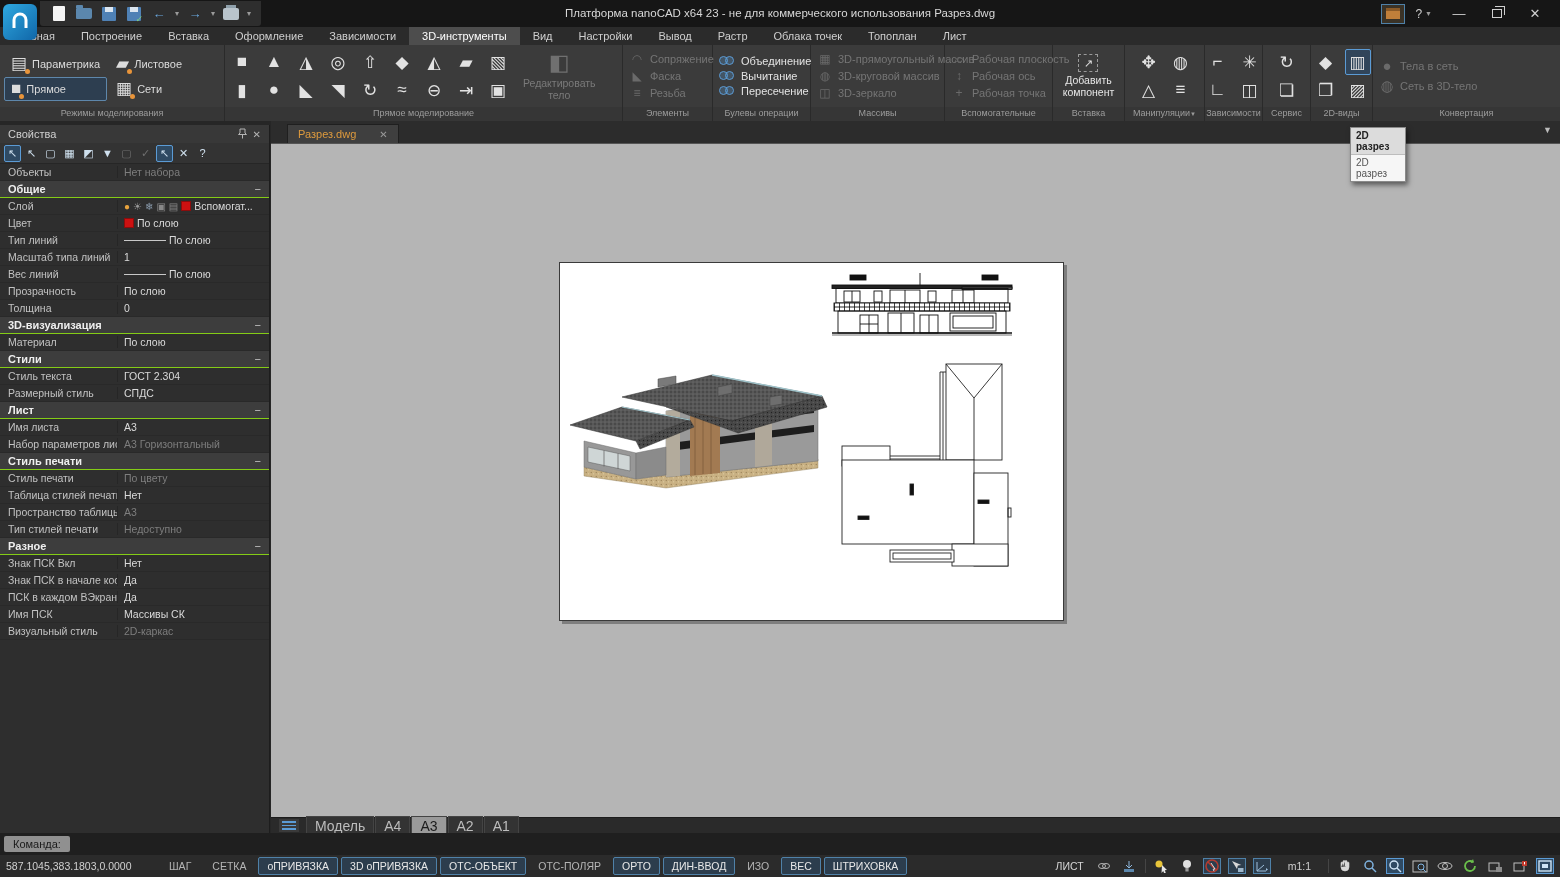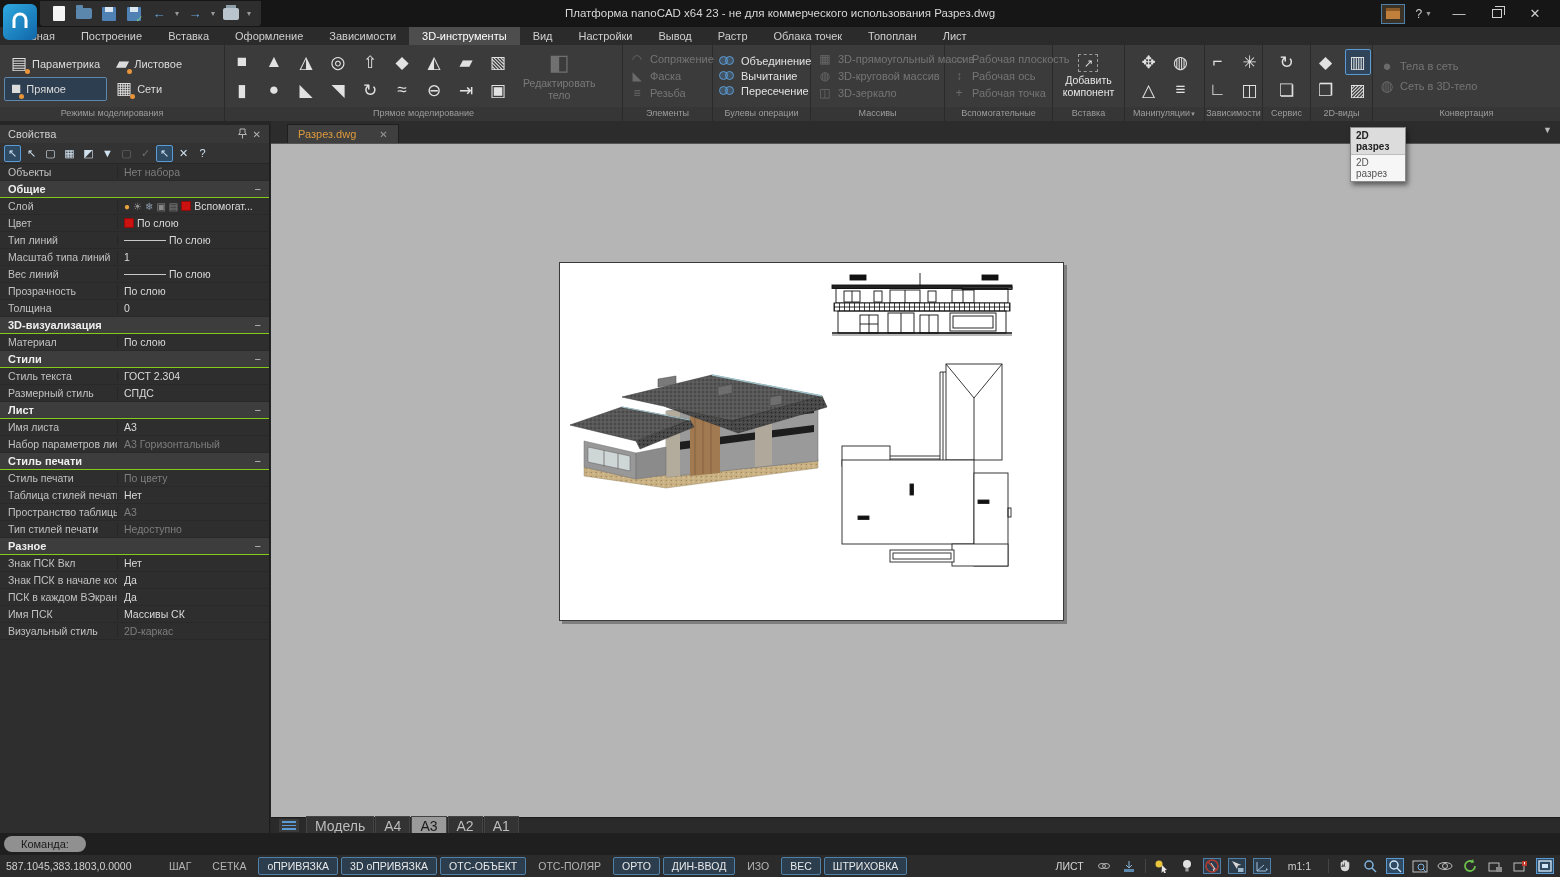--- a/index.html
+++ b/index.html
@@ -112,21 +112,21 @@
   .stab{height:20px;padding:0 8px;font-size:14px;color:#bdbdbd;background:#333;display:flex;align-items:center;border:1px solid #444;border-bottom:none;}
   .stab.act{background:#9a9a9a;color:#1c1c1c;}
 
   
   #popup{position:absolute;left:1350px;top:127px;width:56px;z-index:60;box-shadow:2px 3px 5px rgba(0,0,0,.5);border:1px solid #8a8a8a;font-size:10px;}
   #popup .pt{background:#dcdcdc;color:#222;font-weight:bold;padding:2px 5px;border-bottom:1px solid #bdbdbd;}
   #popup .pi{background:#f6f6f6;color:#555;padding:2px 5px;}
 
   
   #cmdrow{position:absolute;left:0;top:833px;width:100%;height:22px;background:#1f1f1f;display:flex;align-items:center;}
-  #cmd-chip{margin-left:4px;background:#909090;color:#1a1a1a;font-size:11px;padding:2px 17px;border-radius:8px;}
+  #cmd-chip{margin-left:4px;background:#909090;color:#1a1a1a;font-size:11px;padding:2px 9px;border-radius:2px;}
   #statusbar{position:absolute;left:0;top:855px;width:100%;height:22px;background:#2b2b2b;display:flex;align-items:center;font-size:10.5px;color:#c8c8c8;padding:0 6px;gap:4px;}
   #coords{width:150px;flex:none;font-size:10.5px;color:#d0d0d0;}
   .tgl{padding:2px 8px;border:1px solid transparent;border-radius:2px;color:#b5b5b5;white-space:nowrap;}
   .tgl.on{border-color:#4f81a8;background:#2c3d4d;color:#e8e8e8;}
   #status-right{margin-left:auto;display:flex;align-items:center;gap:7px;}
   .sicon{width:18px;height:16px;display:flex;align-items:center;justify-content:center;}
   .sicon svg{display:block;}
   .sicon.box3{border:1px solid #4f81a8;background:#2c3d4d;}
   .sicon.hl{border:1px solid #5b9bd5;background:#2f4a63;}
   .sdiv{width:1px;height:14px;background:#454545;}

